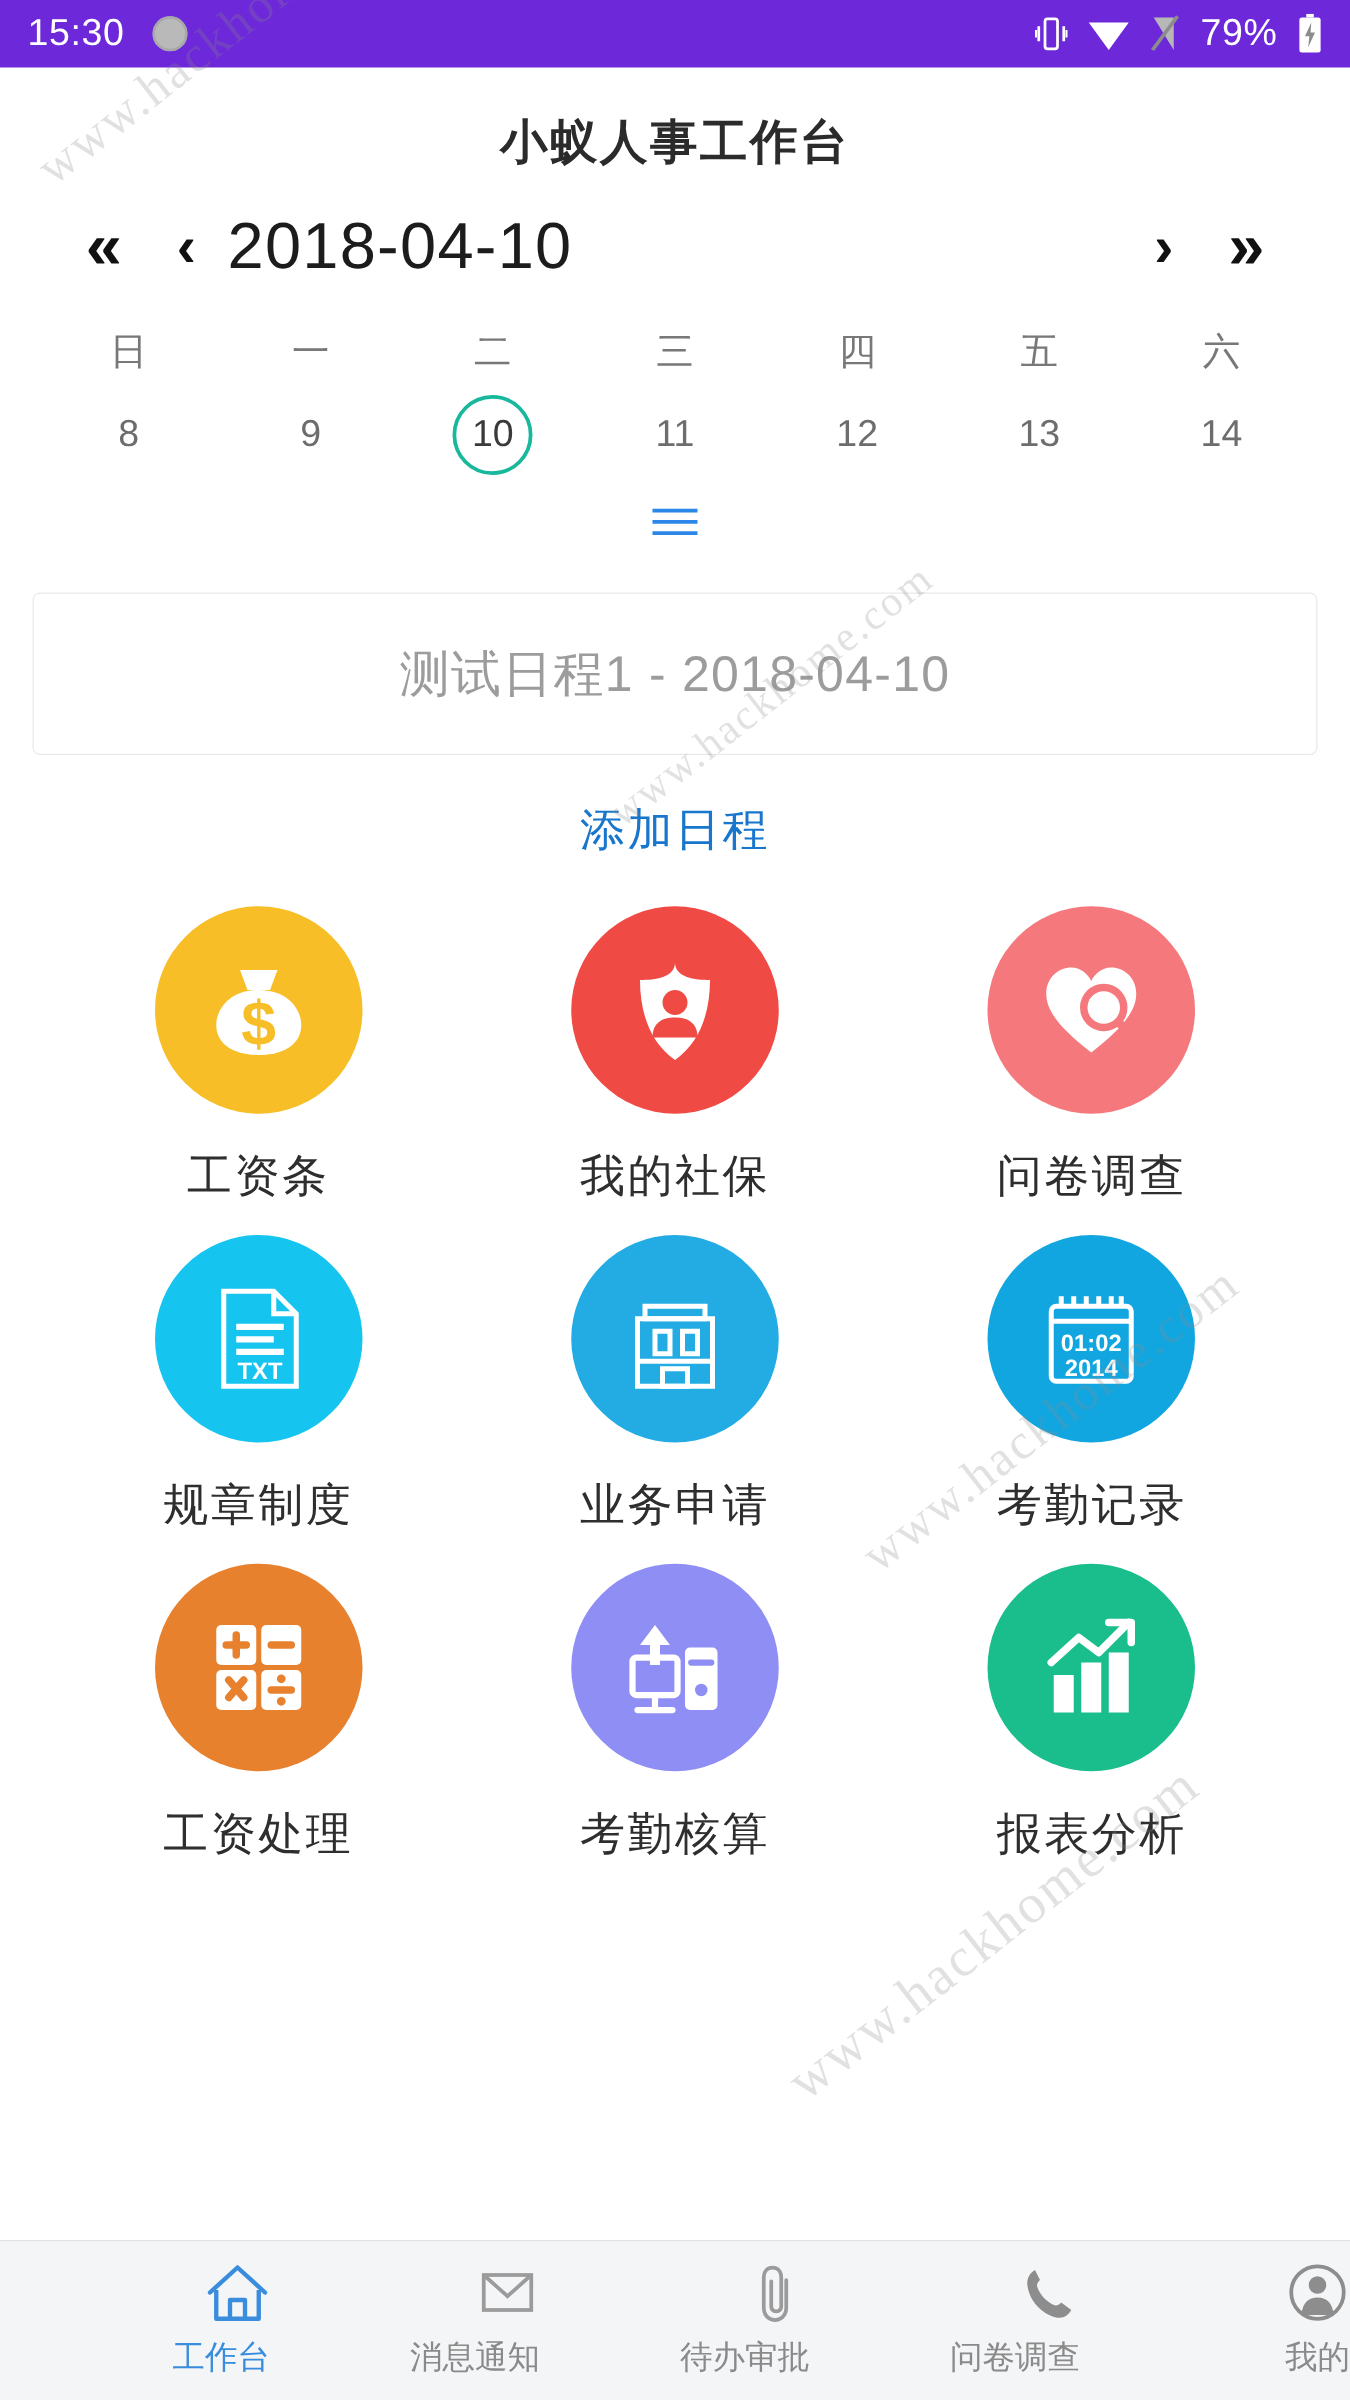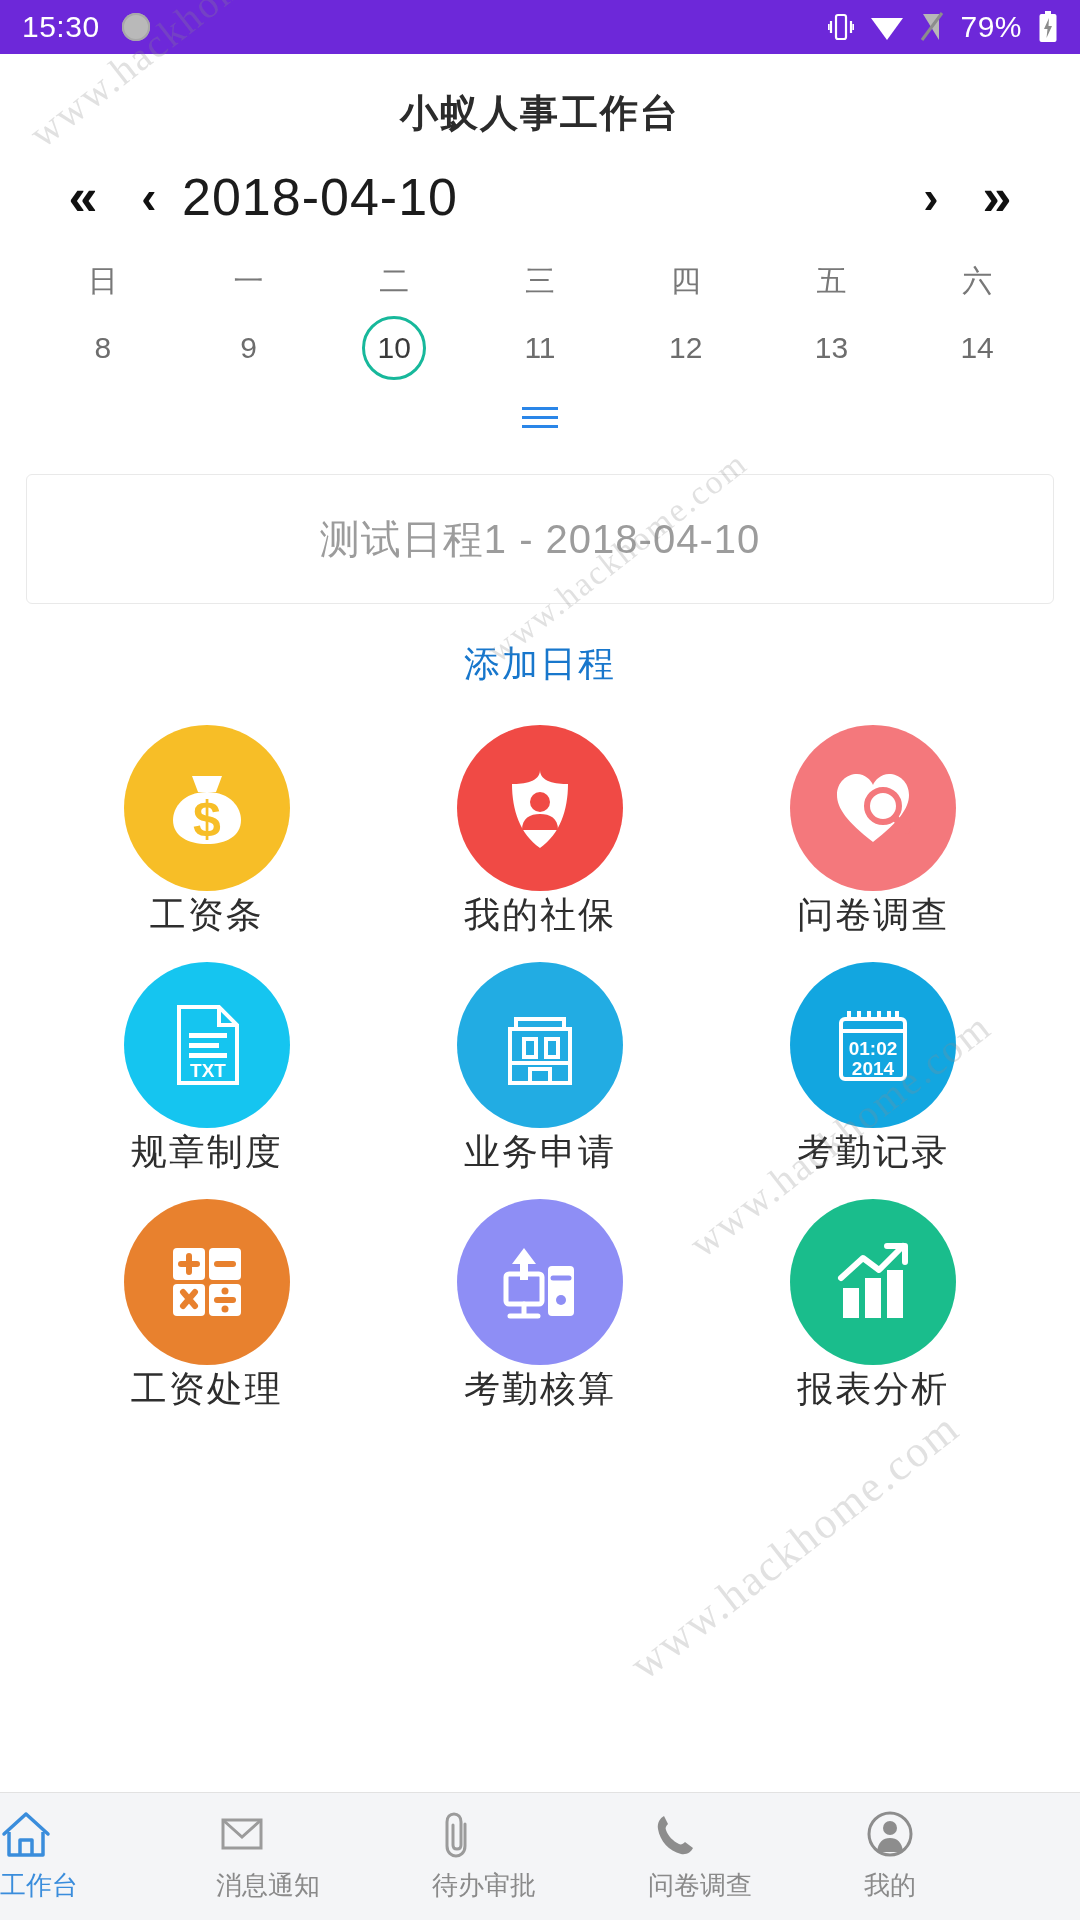--- a/index.html
+++ b/index.html
@@ -95,31 +95,31 @@
   }
   .app-cell {
     display:flex; flex-direction:column; align-items:center;
   }
   .app-circle {
     width:166px; height:166px; border-radius:50%;
     display:flex; align-items:center; justify-content:center;
   }
   .app-circle svg { display:block; }
   .app-label {
-    font-size:36px; color:#2e2e2e; letter-spacing:2px;
+    margin-top:26px; font-size:36px; color:#2e2e2e; letter-spacing:2px;
   }
 
   
   .tabbar {
     position:absolute; left:0; bottom:0; width:1080px; height:128px;
     background:#f4f5f7; border-top:1px solid #e2e2e2;
     display:grid; grid-template-columns:repeat(5,1fr); align-items:center;
   }
   .tab {
-    display:flex; flex-direction:column; align-items:flex-start; gap:10px;
+    display:flex; flex-direction:column; align-items:flex-end; gap:10px;
   }
   .tab-label { font-size:26px; color:#8a8a8a; }
   .tab.active .tab-label { color:#3a8ddc; }
 
   
   .wm {
     position:absolute; color:rgba(140,140,140,.26);
     font-size:40px; letter-spacing:2px; white-space:nowrap;
     transform:rotate(-38deg); transform-origin:left top;
     pointer-events:none; font-family:"Liberation Serif",serif;

